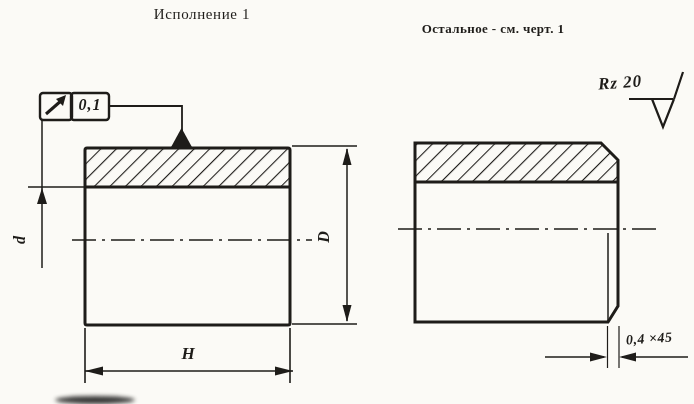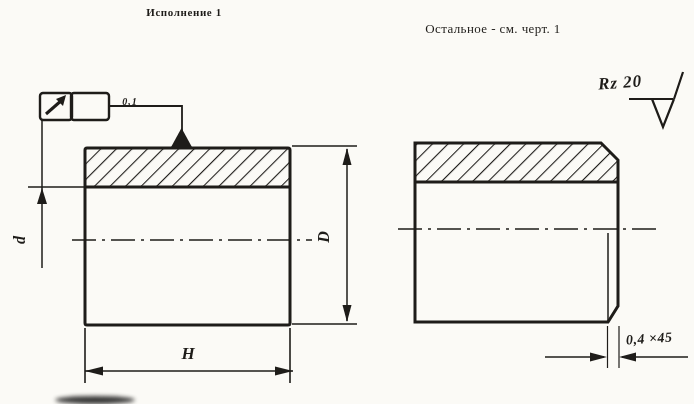--- a/index.html
+++ b/index.html
@@ -7,30 +7,30 @@
     position:relative;
     width:694px;height:404px;
     background:#fbfaf6;
     font-family:"Liberation Serif", serif;
     color:#1e1c19;
     overflow:hidden;
   }
   .drawing-svg{position:absolute;left:0;top:0;}
   .lbl{position:absolute;white-space:nowrap;}
   .title{
-    font-size:11px;font-weight:bold;letter-spacing:0.6px;
-    text-align:center;
+    font-size:15px;font-weight:normal;letter-spacing:0.6px;
+    text-align:right;
   }
   .note{
-    font-size:13px;font-weight:normal;letter-spacing:0.4px;
+    font-size:13px;font-weight:bold;letter-spacing:0.4px;
     text-align:center;
   }
   .tol-value{
-    font-size:10px;font-style:italic;font-weight:bold;
-    text-align:center;letter-spacing:1px;padding-left:40px;
+    font-size:16px;font-style:italic;font-weight:bold;
+    text-align:center;letter-spacing:1px;
   }
   .dim{
     font-size:17px;font-style:italic;font-weight:bold;
     text-align:center;
   }
   .dim-rot{
     font-size:16px;font-style:italic;font-weight:bold;
     transform:rotate(-90deg);transform-origin:center center;
     display:inline-block;
   }

